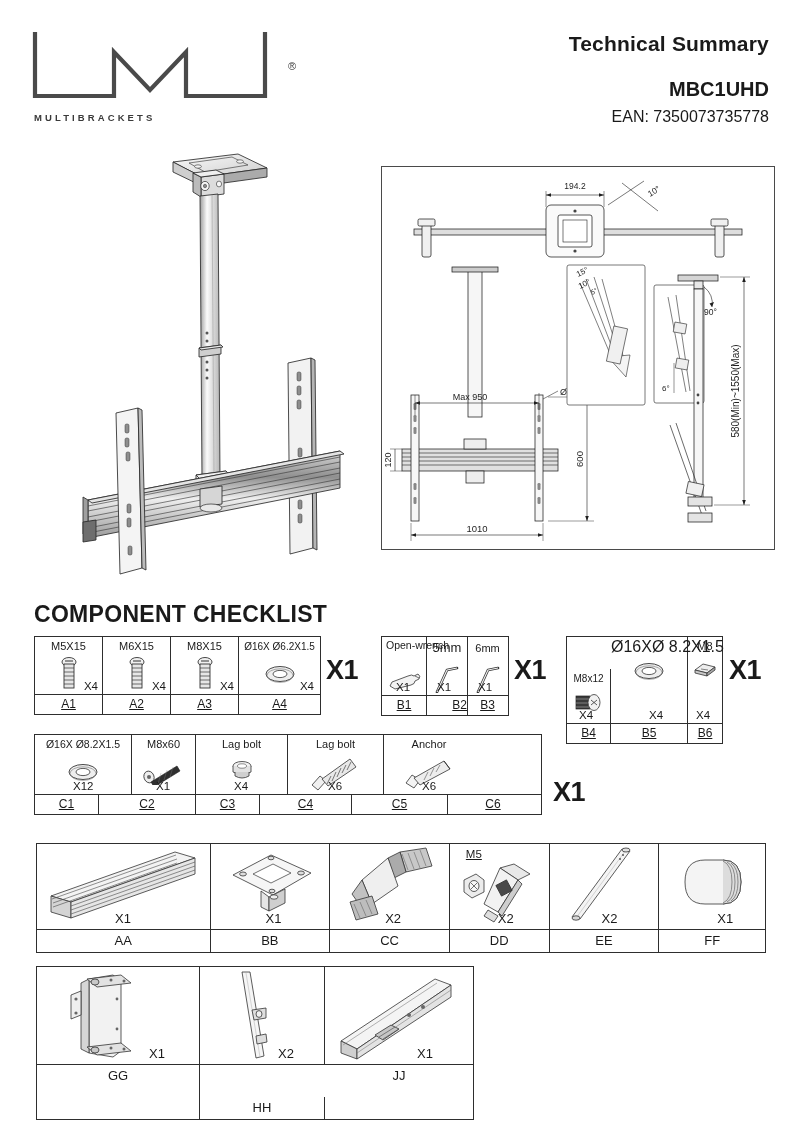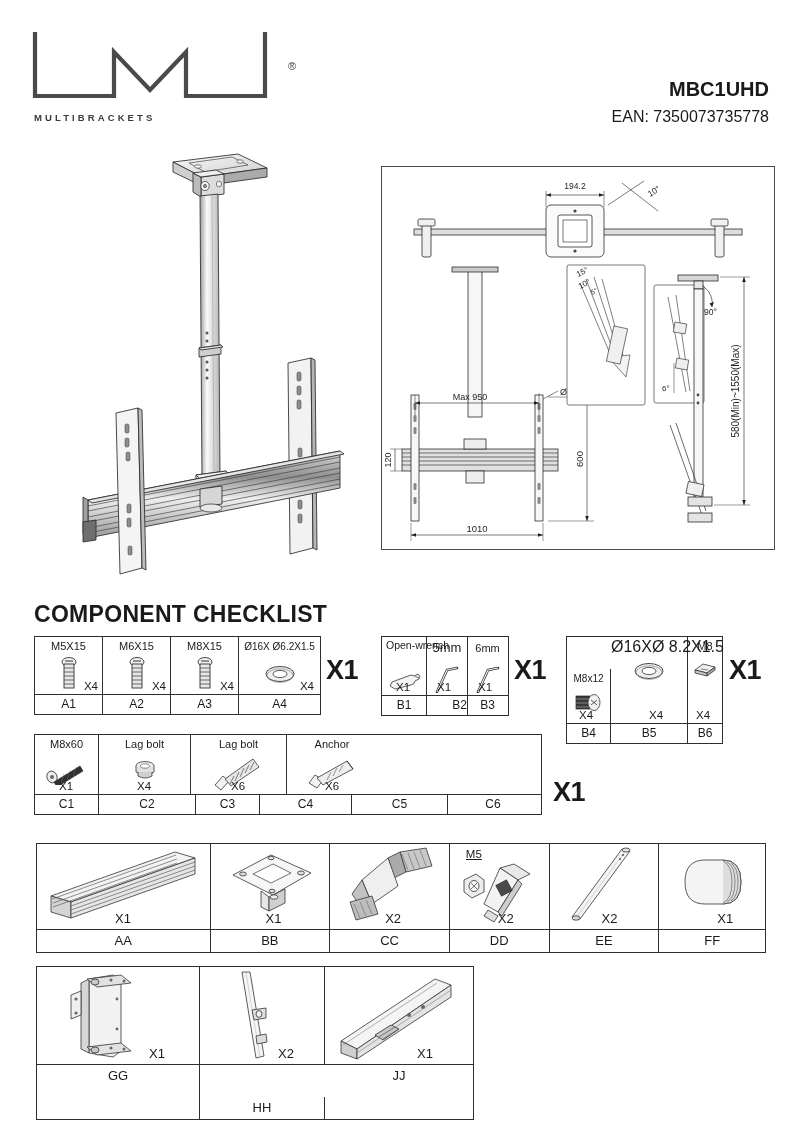--- a/index.html
+++ b/index.html
@@ -64,20 +64,21 @@
   .pcell .ptop.two { font-size:10.5px; height:30px; padding-top:2px; line-height:12px; text-align:left; padding-left:4px;}
   .pcell .art { position:relative; }
   .pcell .art svg { position:absolute; left:50%; transform:translateX(-50%); }
   .pcell .qty {
     position:absolute; font-size:11.5px; font-weight:normal;
   }
   .prow-codes { display:flex; border-top:1.3px solid #2e2e2e; }
   .pcode {
     text-align:center; font-size:12px; padding:2px 0 3px;
     border-right:1.3px solid #2e2e2e;
+    text-decoration:underline;
   }
   .pcode:last-child { border-right:none; }
   .grp-mult {
     position:absolute; font-size:27px; font-weight:bold; letter-spacing:-0.5px;
   }
 
   
   .btable { position:absolute; border:1.3px solid #2e2e2e; background:#fff; }
   .btable .bcells { display:flex; }
   .bcell { position:relative; border-right:1.3px solid #2e2e2e; }
@@ -96,20 +97,21 @@
 <div id="header">
 
   <div id="logo-block">
     <svg id="logo-mark" viewBox="0 0 238 72">
       <path d="M3 2 L3 66 L82 66 L82 22 L118 60 L154 22 L154 66 L233 66 L233 2" fill="none" stroke="#4a4a4a" stroke-width="4.2" stroke-linejoin="miter"></path>
     </svg>
     <span id="logo-reg">®</span>
     <div id="logo-word">MULTIBRACKETS</div>
   </div>
 
+  <div id="title-tech">Technical Summary</div>
   <div id="title-model">MBC1UHD</div>
   <div id="title-ean">EAN: 7350073735778</div>
 </div>
 
 <div id="iso-illustration">
   <svg width="330" height="430" viewBox="0 0 330 430">
     <defs>
       <linearGradient id="railG" x1="0" y1="0" x2="0" y2="1">
         <stop offset="0%" stop-color="#d8d8d8"></stop>
           <stop offset="30%" stop-color="#8f8f8f"></stop>
@@ -533,20 +535,31 @@
   <div class="prow-codes">
     <div class="pcode" style="width:44px;">B4</div>
     <div class="pcode" style="width:77px;">B5</div>
     <div class="pcode" style="width:34px;">B6</div>
   </div>
 </div>
 <div class="grp-mult" style="left:729px; top:655px;">X1</div>
 
 <div class="ptable" id="tbl-c" style="left:34px; top:734px; width:508px;">
   <div class="cells">
+    <div class="pcell" style="width:97px;">
+      <div class="ptop" style="font-size:10.5px;">Ø16X Ø8.2X1.5</div>
+      <div class="art" style="height:42px;">
+        <svg width="34" height="22" style="top:9px">
+          <ellipse cx="17" cy="11" rx="14" ry="7.5" fill="#eee" stroke="#333" stroke-width="0.9"></ellipse>
+          <ellipse cx="17" cy="11" rx="7" ry="3.6" fill="#fff" stroke="#333" stroke-width="0.8"></ellipse>
+          <ellipse cx="17" cy="12.6" rx="13" ry="6.8" fill="none" stroke="#777" stroke-width="0.6"></ellipse>
+        </svg>
+      </div>
+      <div class="qty" style="left:38px; bottom:2px;">X12</div>
+    </div>
     <div class="pcell" style="width:64px;">
       <div class="ptop">M8x60</div>
       <div class="art" style="height:42px;">
         <svg width="44" height="26" style="top:7px">
           <ellipse cx="7" cy="18" rx="5" ry="6" fill="#eee" stroke="#333" stroke-width="0.8" transform="rotate(-22 7 18)"></ellipse>
           <circle cx="7" cy="18" r="2" fill="#666" stroke="none"></circle>
           <path d="M9 23 L35 7 L38 12 L12 28 Z" fill="#2f2f2f" stroke="#222" stroke-width="0.6"></path>
           <g stroke="#888" stroke-width="0.5" opacity="0.7">
             <line x1="16" y1="25" x2="19" y2="14"></line>
               <line x1="22" y1="21" x2="25" y2="11"></line>

